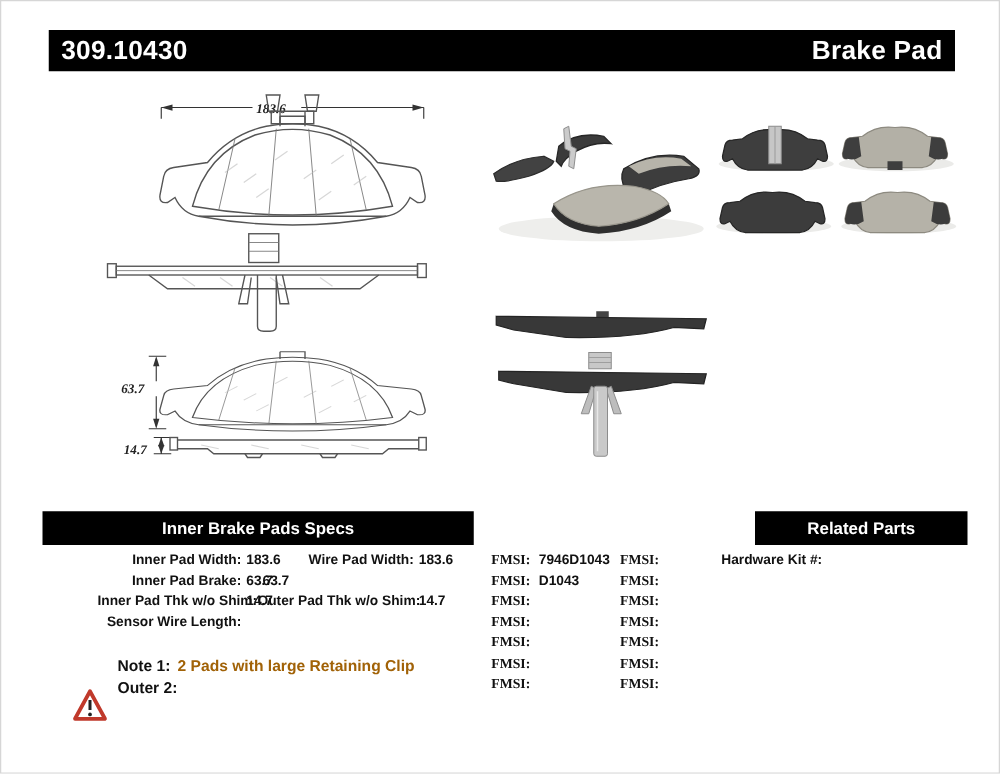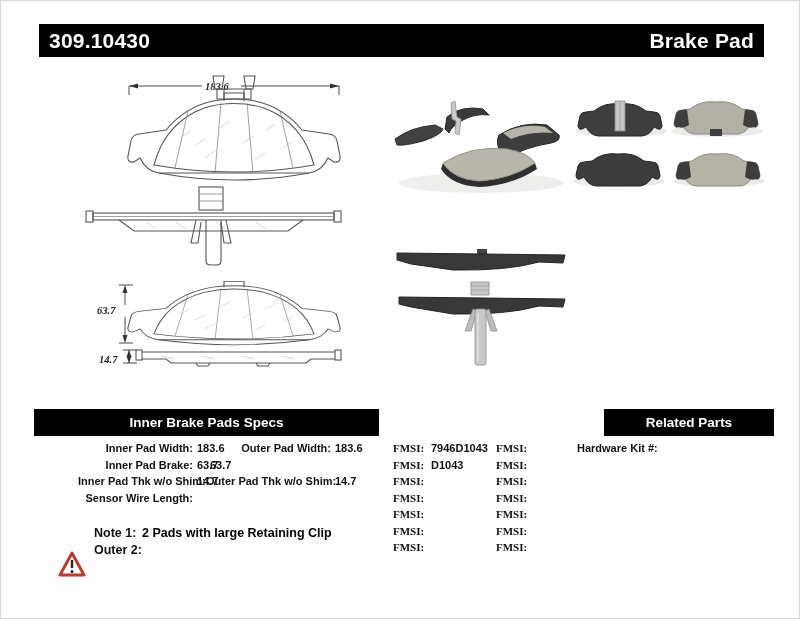--- a/index.html
+++ b/index.html
@@ -31,21 +31,21 @@
   #col-inner{left:33px;width:172px;margin-left:44px;}  #col-inner .lbl{width:115px;}
   #col-outer{left:205px;width:175px;} #col-outer .lbl{width:125px;}
   #col-fmsi-l{left:392px;width:100px;} #col-fmsi-r{left:495px;width:100px;}
   .frow .lbl{width:34px;text-align:left;font-family:Liberation Serif, serif;}
   #col-related{left:576px;width:170px;}
   
   .noteblock{position:absolute;left:93px;top:524px;font-size:12.5px;font-weight:bold;line-height:16.5px;}
   .nrow{display:flex;white-space:nowrap;}
   .nlab{width:44px;}
   .ntext{margin-left:4px;}
-  .red{color:#000000;}
+  .red{color:#a16207;}
   #warn{position:absolute;left:56px;top:549px;}
 </style>
 </head>
 <body>
 
 <div id="page">
 
   <div class="hdr">
     <span class="pn">309.10430</span>
     <span class="pt">Brake Pad</span>
@@ -194,21 +194,21 @@
         <span class="val">14.7</span>
       </div>
     <div class="srow">
         <span class="lbl">Sensor Wire Length:</span>
         <span class="val"></span>
       </div>
   </div>
 
   <div class="col" id="col-outer">
     <div class="srow">
-        <span class="lbl">Outer Pad Width:</span>
+        <span class="lbl">Wire Pad Width:</span>
         <span class="val">183.6</span>
       </div>
     <div class="srow">
         <span class="val">63.7</span>
       </div>
     <div class="srow">
         <span class="lbl">Outer Pad Thk w/o Shim:</span>
         <span class="val">14.7</span>
       </div>
   </div>

